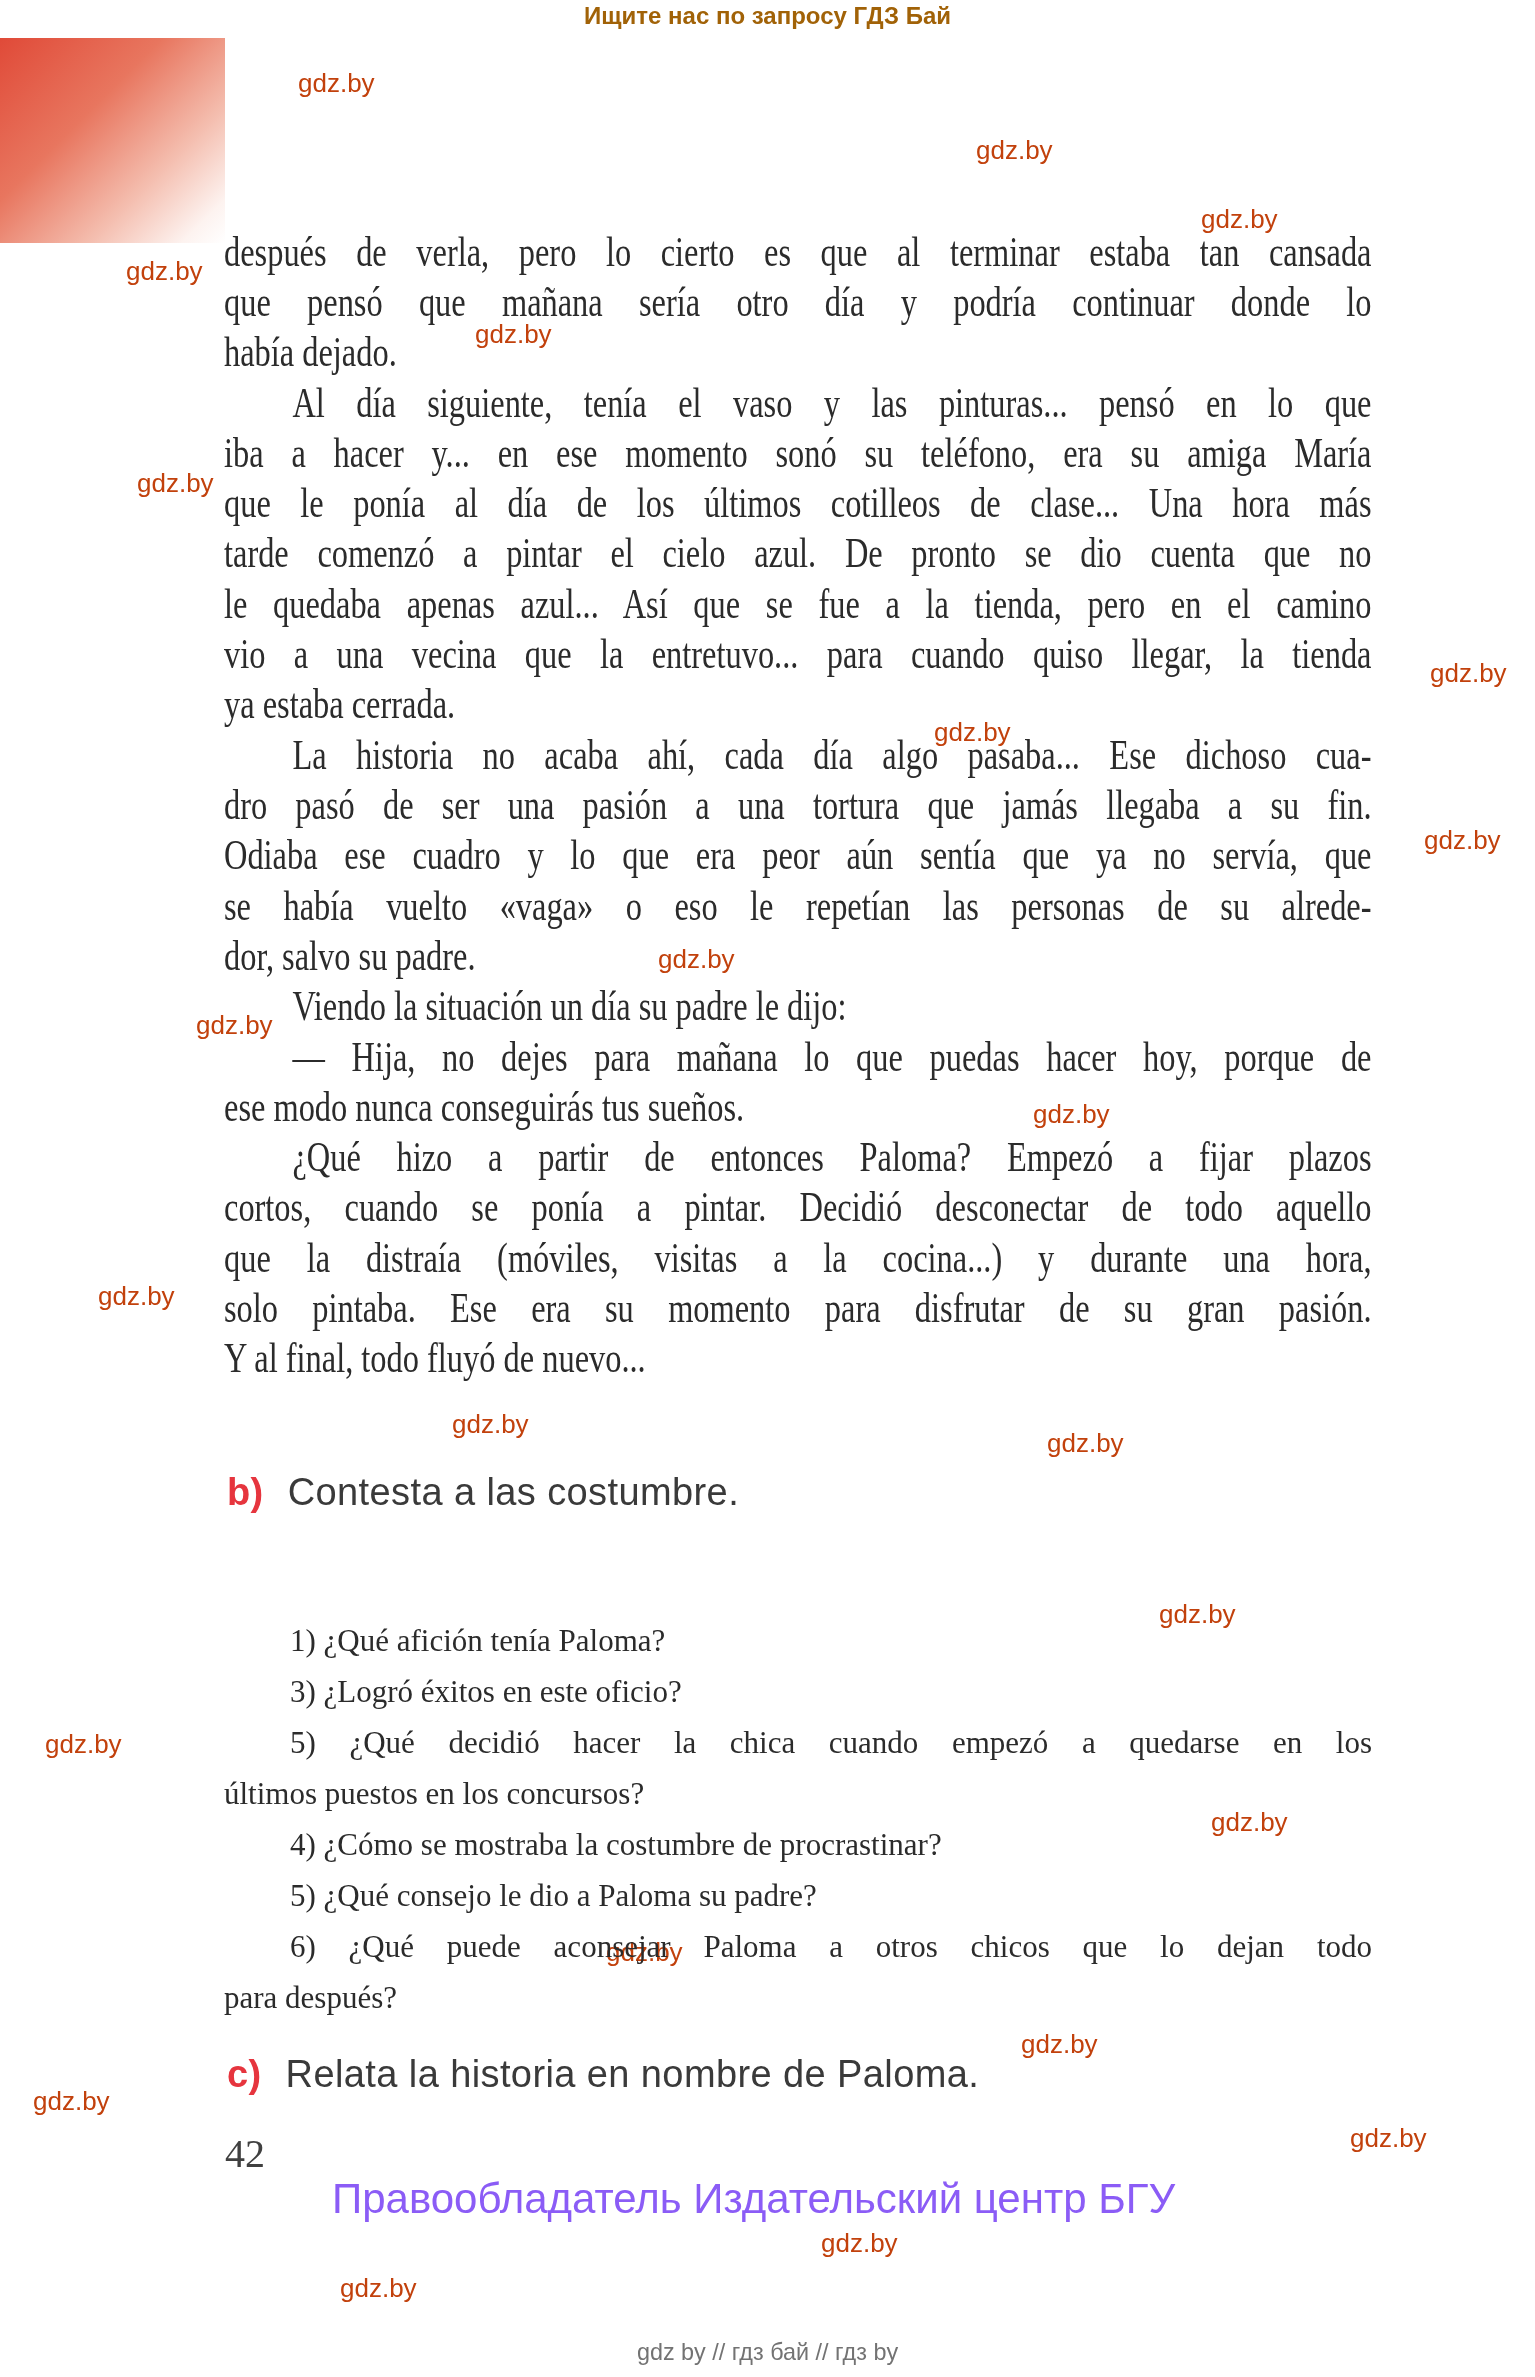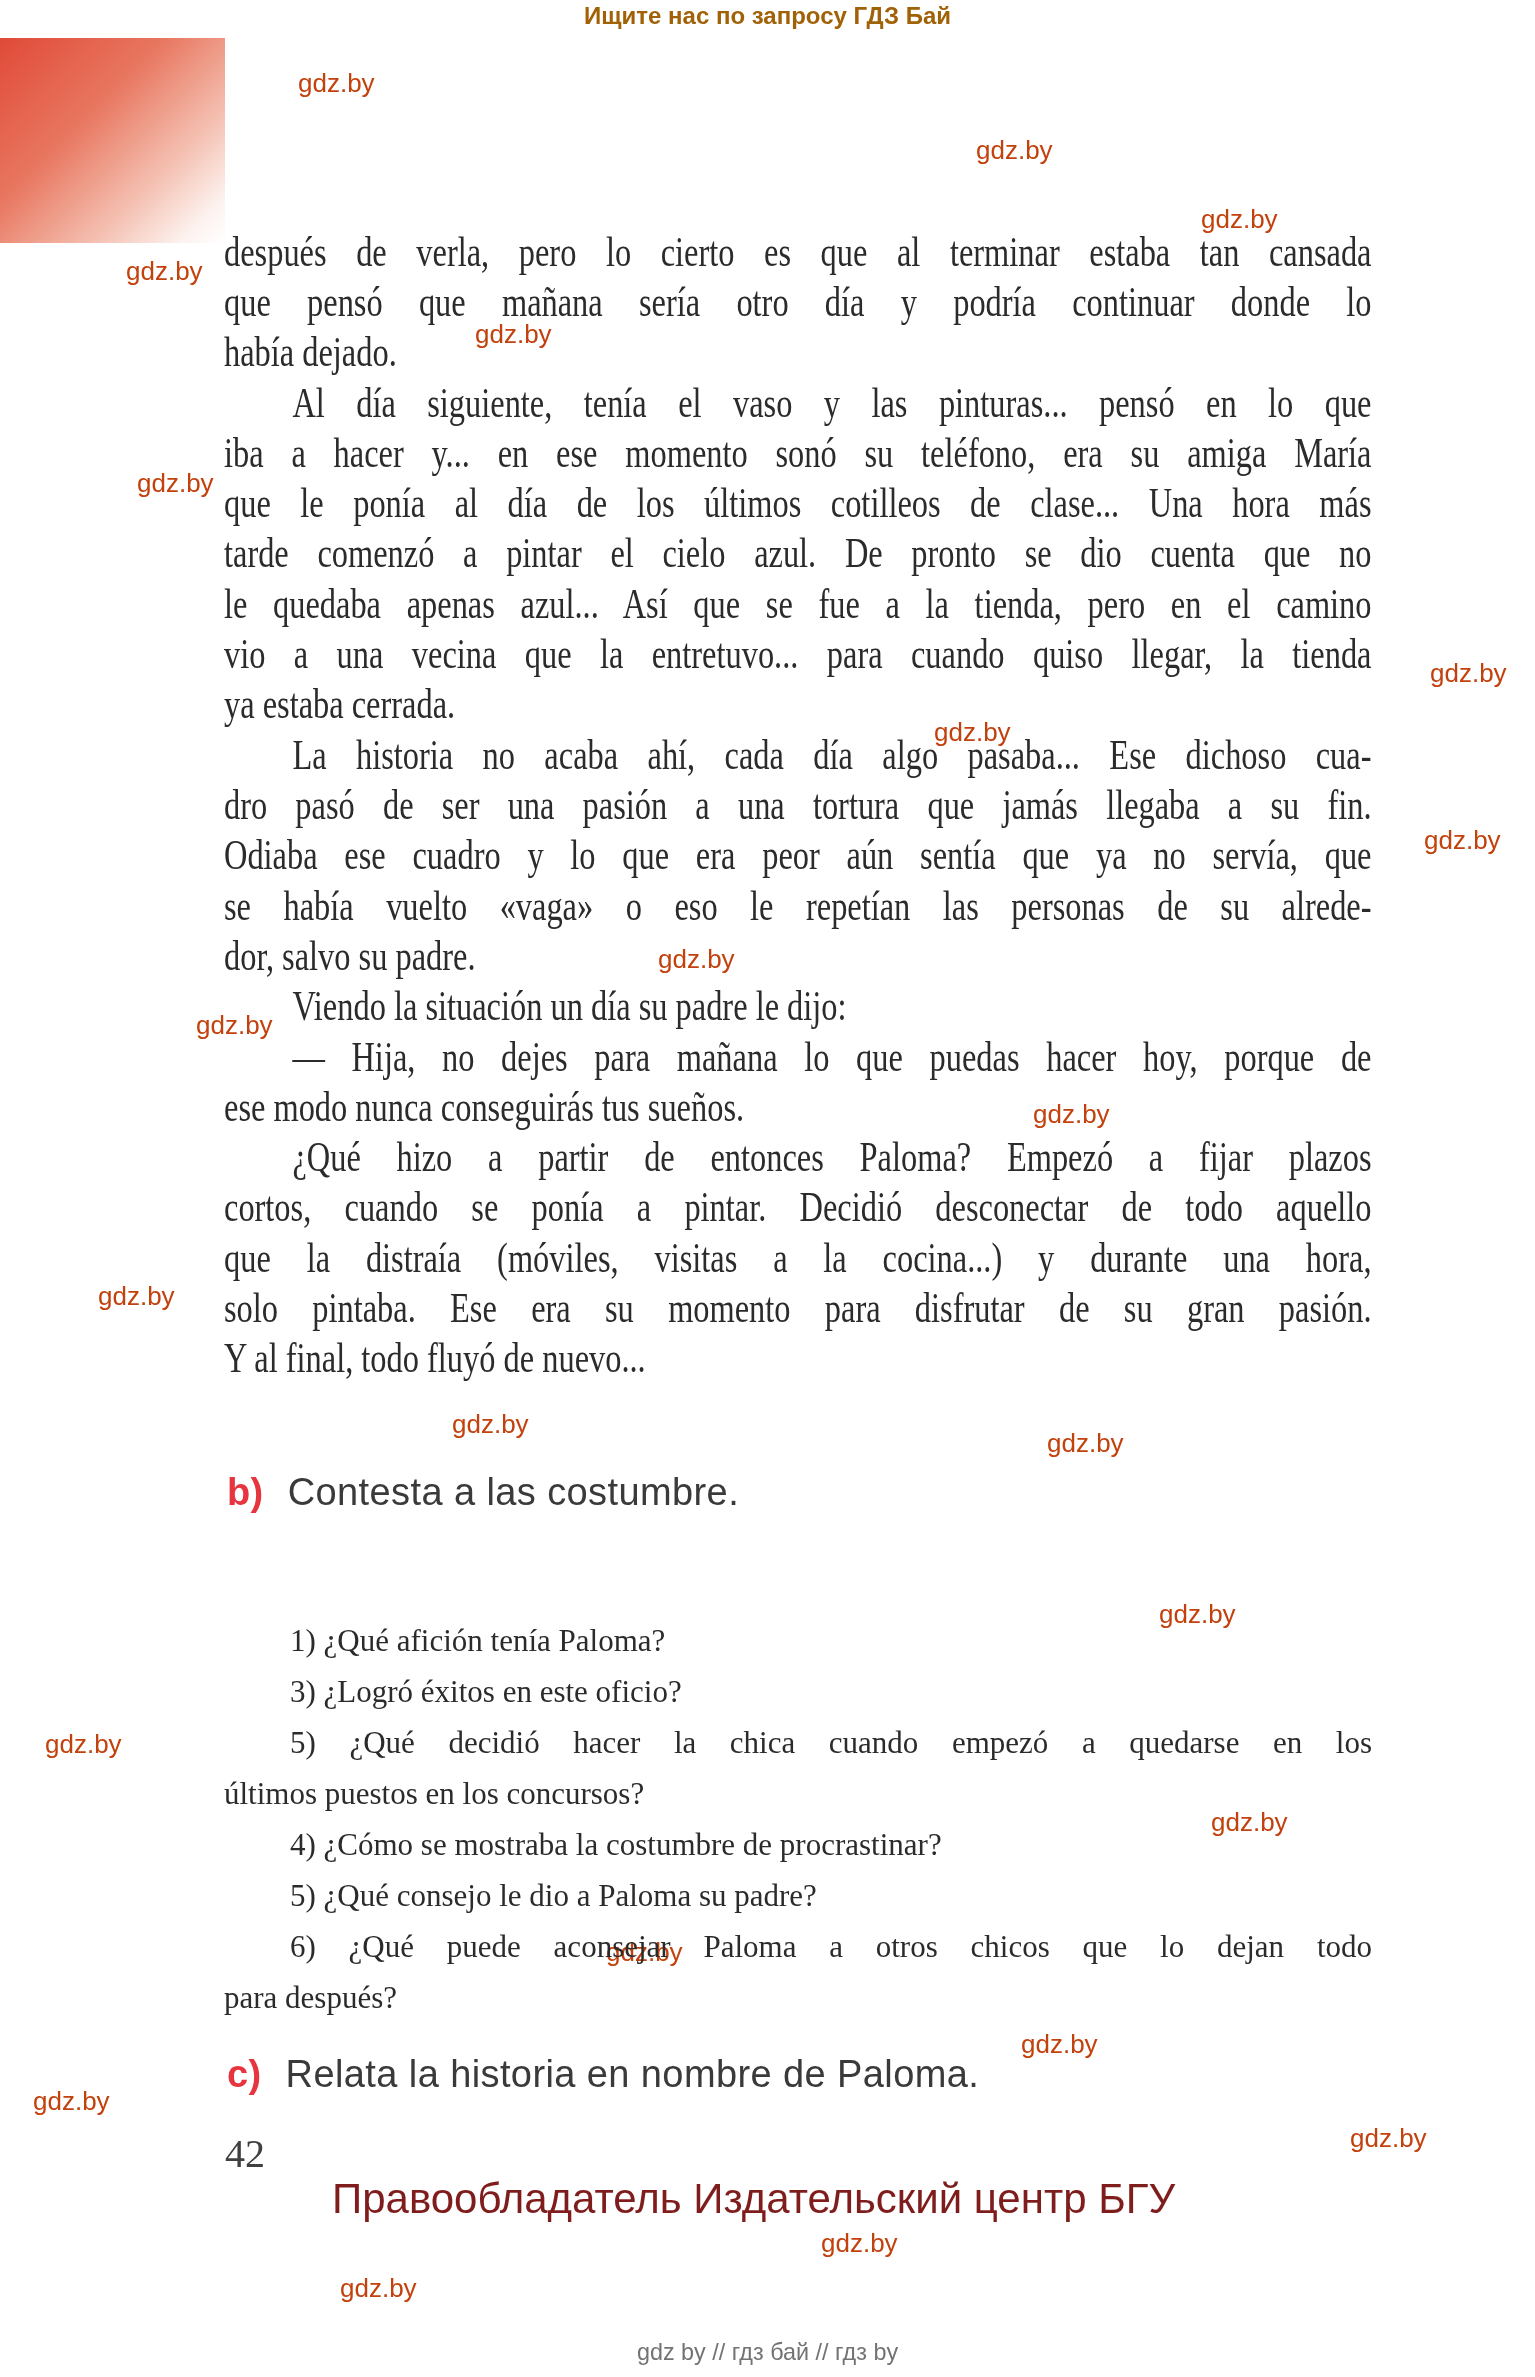--- a/index.html
+++ b/index.html
@@ -103,21 +103,21 @@
     font-family: "Liberation Serif", serif;
     font-size: 40px;
     color: #404040;
   }
   
   .copyright {
     position: absolute;
     left: 332px;
     top: 2175px;
     font-size: 42px;
-    color: #7f1d1d;
+    color: #8b5cf6;
     white-space: nowrap;
   }
   
   .footer-links {
     position: absolute;
     top: 2339px;
     left: 50%;
     transform: translateX(-50%);
     font-size: 23.4px;
     color: #737373;

